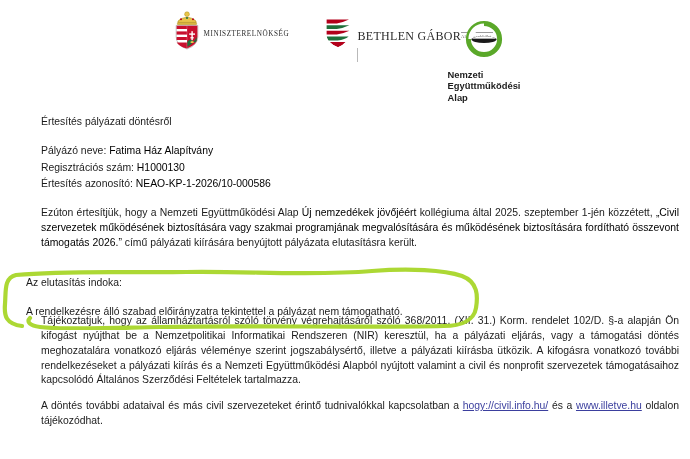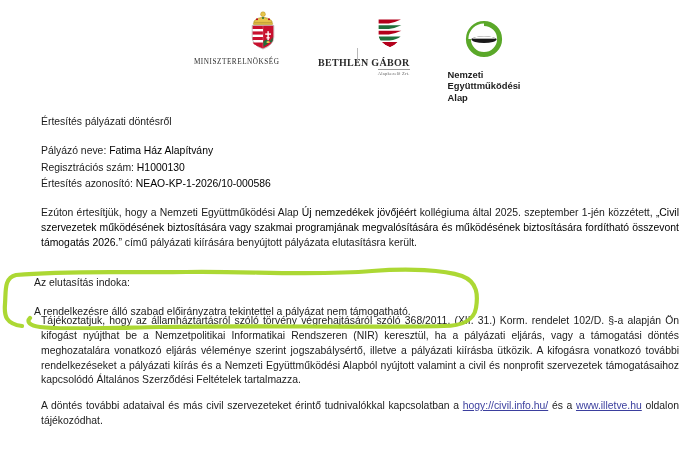--- a/index.html
+++ b/index.html
@@ -21,45 +21,43 @@
     position: absolute;
     left: 0; top: 8px;
     width: 690px; height: 72px;
     display: flex;
     align-items: flex-start;
     justify-content: center;
     gap: 38px;
   }
   .logo-block {
     display: flex;
-    flex-direction: column;
-    align-items: flex-end;
+    align-items: center;
   }
 
   
   #logo-ministry { width: 110px; padding-top: 2px; }
   #logo-ministry .caption {
     font-family: "Liberation Serif", "DejaVu Serif", serif;
     font-size: 7.2px;
     letter-spacing: 0.55px;
     color: #2b2b2b;
     margin-top: 4px;
     white-space: nowrap;
   }
 
   
   #logo-bethlen { width: 92px; padding-top: 8px; }
   #logo-bethlen .caption {
     font-family: "Liberation Serif", "DejaVu Serif", serif;
-    font-size: 10px;
+    font-size: 12px;
     letter-spacing: 0.3px;
     color: #2b2b2b;
     margin-top: 3px;
     white-space: nowrap;
-    font-weight: bold;
   }
   #logo-bethlen .subcaption {
     font-family: "Liberation Serif", "DejaVu Serif", serif;
     font-size: 4.6px;
     letter-spacing: 0.2px;
     color: #6a6a6a;
     margin-top: 1px;
     white-space: nowrap;
     border-top: 0.6px solid #9a9a9a;
     padding-top: 1px;
@@ -115,21 +113,21 @@
   
   #highlight-loop {
     position: absolute;
     left: 0px; top: 264px;
     width: 486px; height: 66px;
     pointer-events: none;
   }
 
   #reason-block {
     position: absolute;
-    left: 34px; top: 276px;
+    left: 26px; top: 276px;
     width: 430px;
   }
 </style>
 </head>
 <body>
 
 <div id="logo-bar">
 
   <div class="logo-block" id="logo-ministry">
     <span>

